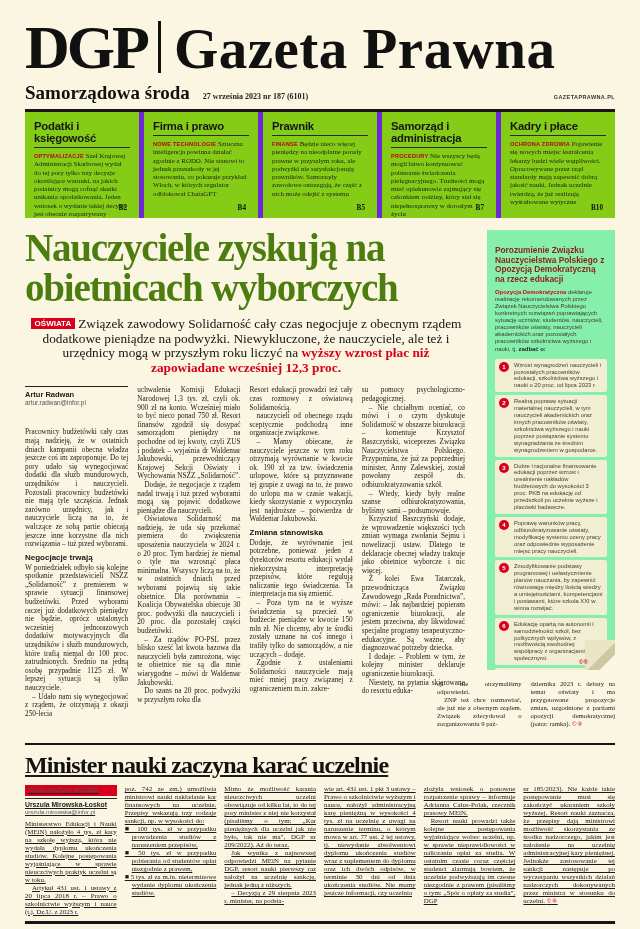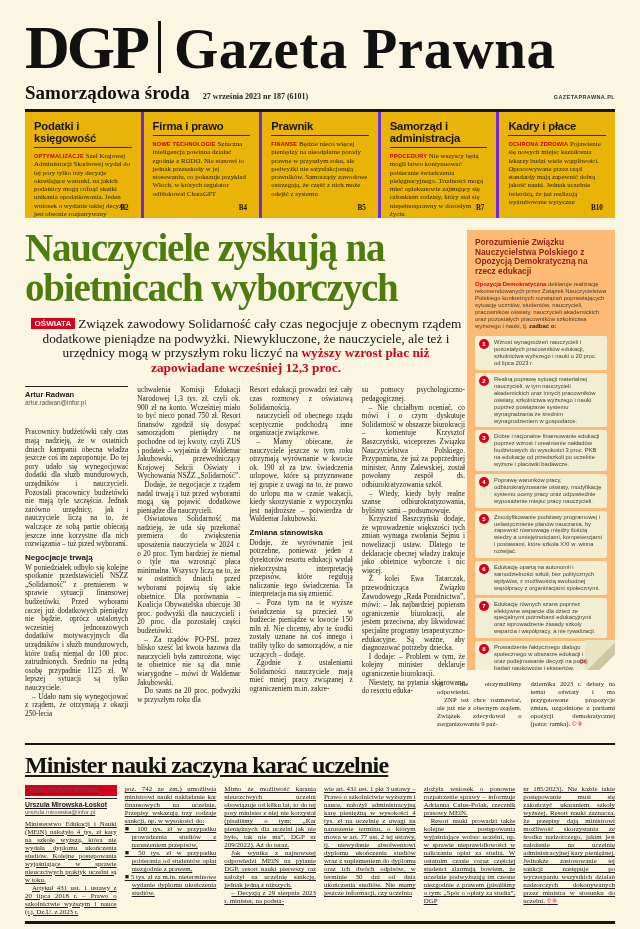--- a/index.html
+++ b/index.html
@@ -16,23 +16,23 @@
   .logo-divider { width:3px; height:52px; background:#111; margin:0 13px 5px 11px; }
   .paper-title { font:700 57px/58px "Liberation Serif", serif; letter-spacing:0.5px; color:#111; white-space:nowrap; }
   .masthead-sub { display:flex; align-items:baseline; margin-top:4px; }
   .edition { font:700 19px "Liberation Serif", serif; color:#111; }
   .dateline { font:700 8px "Liberation Serif", serif; margin-left:13px; color:#222; }
   .site { margin-left:auto; font:700 5.5px "Liberation Sans", sans-serif; letter-spacing:0.4px; color:#333; }
   .rule-thick { height:3px; background:#161616; margin:5px 25px 0; }
   .rule-thin  { height:2px; background:#161616; margin:7px 25px 0; }
   .rule-bottom{ height:3px; background:#161616; margin:4px 25px 0; }
   
-  .teasers { margin:0 25px; background:#eab308; display:flex; height:106px; overflow:hidden; }
+  .teasers { margin:0 25px; background:#84cc16; display:flex; height:106px; overflow:hidden; }
   .teaser { flex:1; padding:8px 9px 6px; position:relative; }
-  .teaser + .teaser { border-left:3px solid #6d28d9; }
+  .teaser + .teaser { border-left:5px solid #6d28d9; }
   .teaser h3 { margin:0 0 4px; font:700 11.3px/12px "Liberation Sans", sans-serif; letter-spacing:-0.2px; color:#161616;
                border-bottom:1.3px solid #2a2a2a; padding-bottom:3px; }
   .teaser p { margin:0; font:400 6.9px/8.3px "Liberation Serif", serif; color:#1d1d1d; }
   .kicker { color:#bf0017; font:700 5.6px "Liberation Sans", sans-serif; letter-spacing:0.2px; }
   .pageno { position:absolute; right:12px; bottom:6px; font:700 7.2px "Liberation Serif", serif; color:#111; }
   
   .lead { position:relative; margin:10px 25px 0; height:508px; overflow:hidden; }
   .headline { margin:0; width:448px; font:700 39px/40px "Liberation Serif", serif; letter-spacing:-1.2px; color:#4d7c0f; }
   .standfirst { width:442px; margin:9px 0 0; font:400 13.3px/14.6px "Liberation Serif", serif; color:#141414;text-align:center; }
   .badge { background:#d6001c; color:#fff; font:700 8px "Liberation Sans", sans-serif; padding:1px 4px; margin-right:3px; vertical-align:2px; }
@@ -40,22 +40,22 @@
   .cols { display:flex; gap:9px; width:440px; margin-top:11px; height:360px; overflow:hidden; }
   .col { flex:1; font:400 7.3px/8.6px "Liberation Serif", serif; text-align:justify; color:#1b1b1b; }
   .col p, .minicol p, .col6 p { margin:0; }
   .col p + p, .minicol p + p, .col6 p + p { text-indent:7px; }
   .byline { border-top:1px solid #222; padding-top:3px; margin-bottom:21px; text-align:left; }
   .byline b { display:block; font:700 7.5px/9px "Liberation Sans", sans-serif; }
   .byline span { display:block; font:400 6.4px/8px "Liberation Sans", sans-serif; color:#555; }
   .subhead { font:700 8px/9px "Liberation Sans", sans-serif; margin:4px 0 2px; text-align:left; color:#161616; }
   .endmark { color:#d6001c; font-weight:700; font-size:6px; letter-spacing:1px; }
   
-  .infobox { position:absolute; top:2px; right:0; width:148px; height:440px; background:#fdba74;
-             padding:8px 8px 0; overflow:hidden; }
+  .infobox { position:absolute; top:2px; right:0; width:128px; height:440px; background:#86efac;
+             padding:16px 8px 0; overflow:hidden; }
   .infobox h2 { margin:0 0 4px; font:700 8.3px/9.7px "Liberation Sans", sans-serif; color:#8f2318; }
   .infobox .intro { margin:0 0 6px; font:400 5.9px/7.1px "Liberation Sans", sans-serif; color:#3c3c32; }
   .intro-red { color:#d6001c; font-weight:700; }
   .intro-bold { font-weight:700; color:#222; }
   .item { position:relative; background:#f1eed3; margin-bottom:3px; padding:3px 4px 3px 19px;
           font:400 5.8px/6.9px "Liberation Sans", sans-serif; color:#3e3e33; border-radius:2px; min-height:15px; }
   .item .num { position:absolute; left:4px; top:3px; width:10px; height:10px; border-radius:50%;
                background:#d6001c; color:#fff; font:700 6px/10px "Liberation Sans", sans-serif; text-align:center; }
   .curl { position:absolute; right:0; bottom:0; width:30px; height:30px;
           background:linear-gradient(135deg,#e8e4c4 0 54%,#cdc8a4 54% 74%,#faf6e1 74% 100%); }

